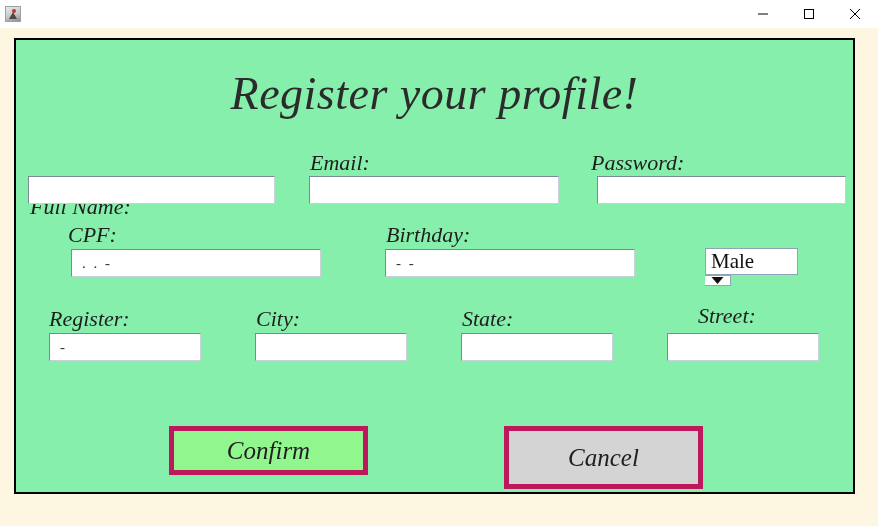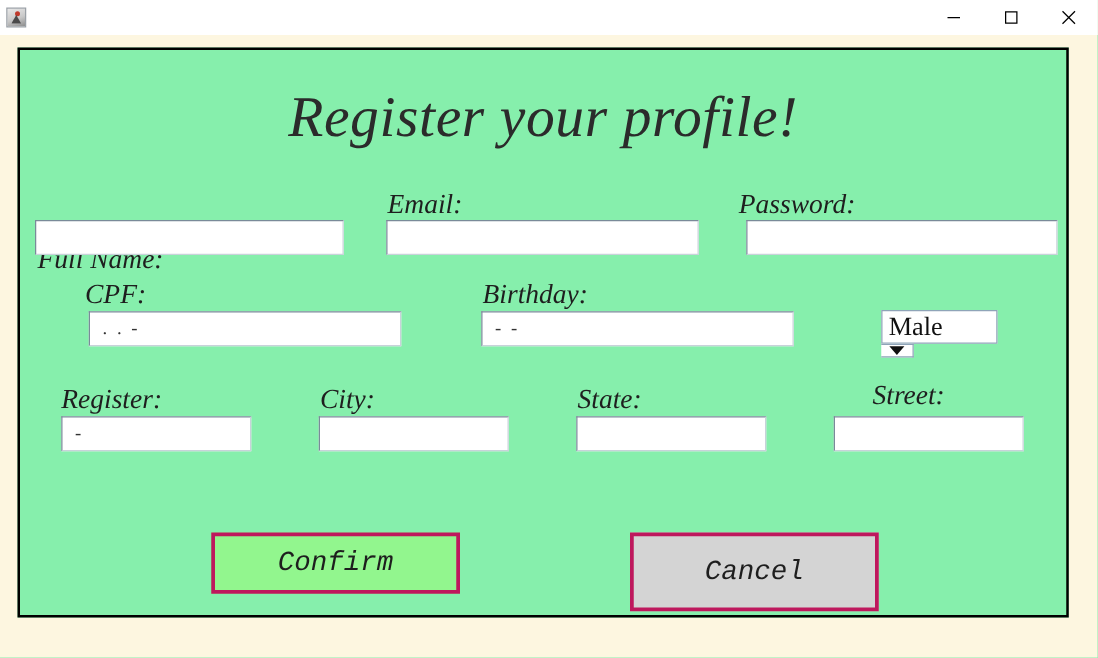--- a/index.html
+++ b/index.html
@@ -143,27 +143,27 @@
     box-sizing: border-box;
     display: flex;
     align-items: center;
     justify-content: center;
   }
 
   
   .actionbtn {
     position: absolute;
     box-sizing: border-box;
-    border: 3px solid #be185d;
+    border: 5px solid #be185d;
     display: flex;
     align-items: center;
     justify-content: center;
-    font-family: Liberation Mono, monospace;
+    font-family: Liberation Serif, serif;
     font-style: italic;
-    font-size: 22px;
+    font-size: 25px;
     color: #1e1e1e;
   }
   #confirm-button { background: #92f68e; }
   #cancel-button  { background: #d4d4d4; }
 </style>
 </head>
 <body>
 
 <div id="titlebar">
   <div id="app-icon"></div>

